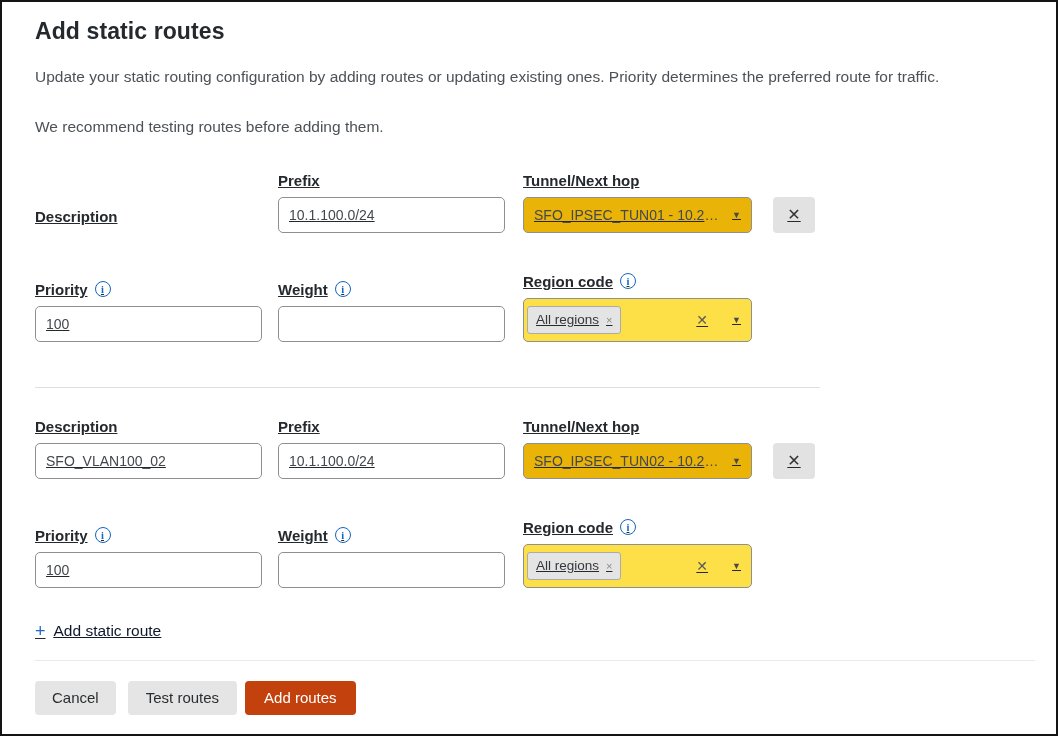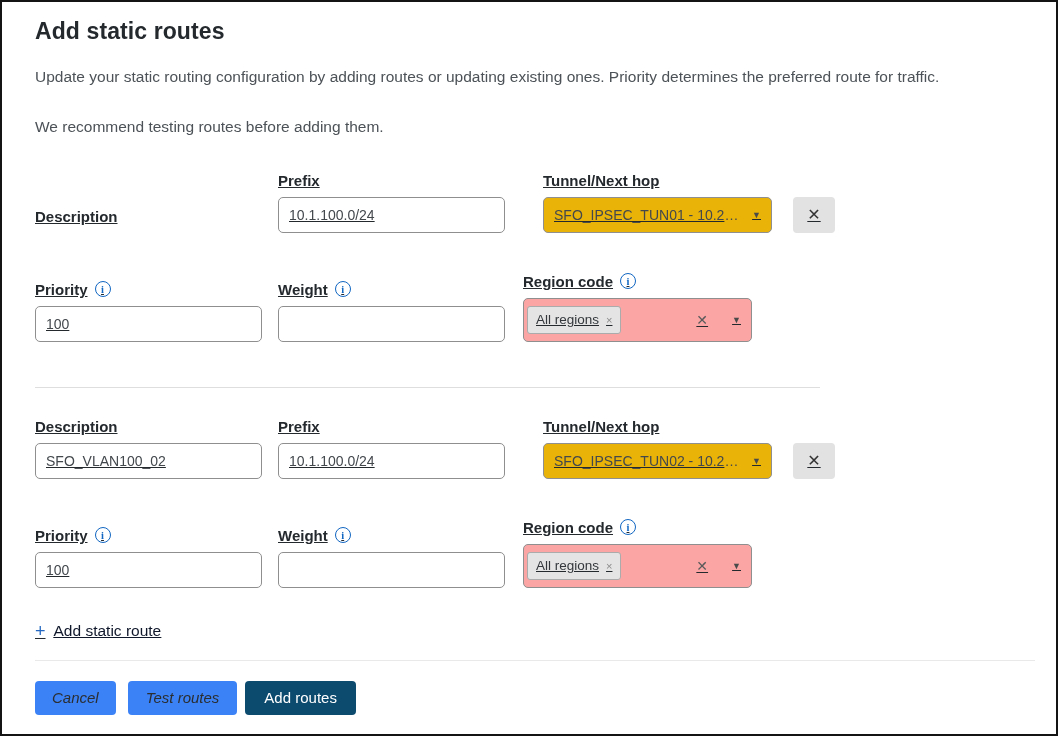--- a/index.html
+++ b/index.html
@@ -33,21 +33,21 @@
 
   .routes-area { margin-top: 34px; text-decoration: underline; }
 
   .field-row {
     display: flex;
     align-items: flex-end;
   }
   .field-group { display: flex; flex-direction: column; }
   .fg-desc   { width: 227px; margin-right: 16px; }
   .fg-prefix { width: 227px; margin-right: 18px; }
-  .fg-tunnel { width: 229px; margin-right: 21px; margin-left: 20px; }
+  .fg-tunnel { width: 229px; margin-right: 21px; }
   .fg-priority { width: 227px; margin-right: 16px; }
   .fg-weight   { width: 227px; margin-right: 18px; }
   .fg-region   { width: 229px; }
 
   .field-label {
     font-size: 15px;
     font-weight: 600;
     color: #24292e;
     margin-bottom: 8px;
     display: flex;
@@ -110,21 +110,21 @@
   .caret-down-icon {
     font-size: 9px;
     color: #4a4a4a;
     margin-left: 10px;
     flex: 0 0 auto;
   }
   .multiselect {
     height: 44px;
     border: 1px solid #8f8f8f;
     border-radius: 5px;
-    background: #fca5a5;
+    background: #fde047;
     display: flex;
     align-items: center;
     padding: 0 10px 0 3px;
     cursor: pointer;
   }
   .region-chip {
     display: inline-flex;
     align-items: center;
     background: #e4e4e4;
     border: 1px solid #ababab;
@@ -189,24 +189,24 @@
   }
   .btn {
     height: 34px;
     border: none;
     border-radius: 4px;
     font-size: 15px;
     font-family: inherit;
     cursor: pointer;
     padding: 0 17px;
   }
-  .btn-secondary { background: #3b82f6; color: #2b2e31; font-style: italic; }
+  .btn-secondary { background: #e5e5e5; color: #2b2e31; }
   .btn-cancel { margin-right: 12px; }
   .btn-test   { margin-right: 8px;  padding: 0 18px; }
-  .btn-primary { background: #0c4a6e; color: #fff; padding: 0 19px; }
+  .btn-primary { background: #c2410c; color: #fff; padding: 0 19px; }
 </style>
 </head>
 <body>
 
 <div class="dialog">
 
   <h1 class="title">Add static routes</h1>
   <p class="desc">Update your static routing configuration by adding routes or updating existing ones. Priority determines the preferred route for traffic.</p>
   <p class="desc second">We recommend testing routes before adding them.</p>
 

